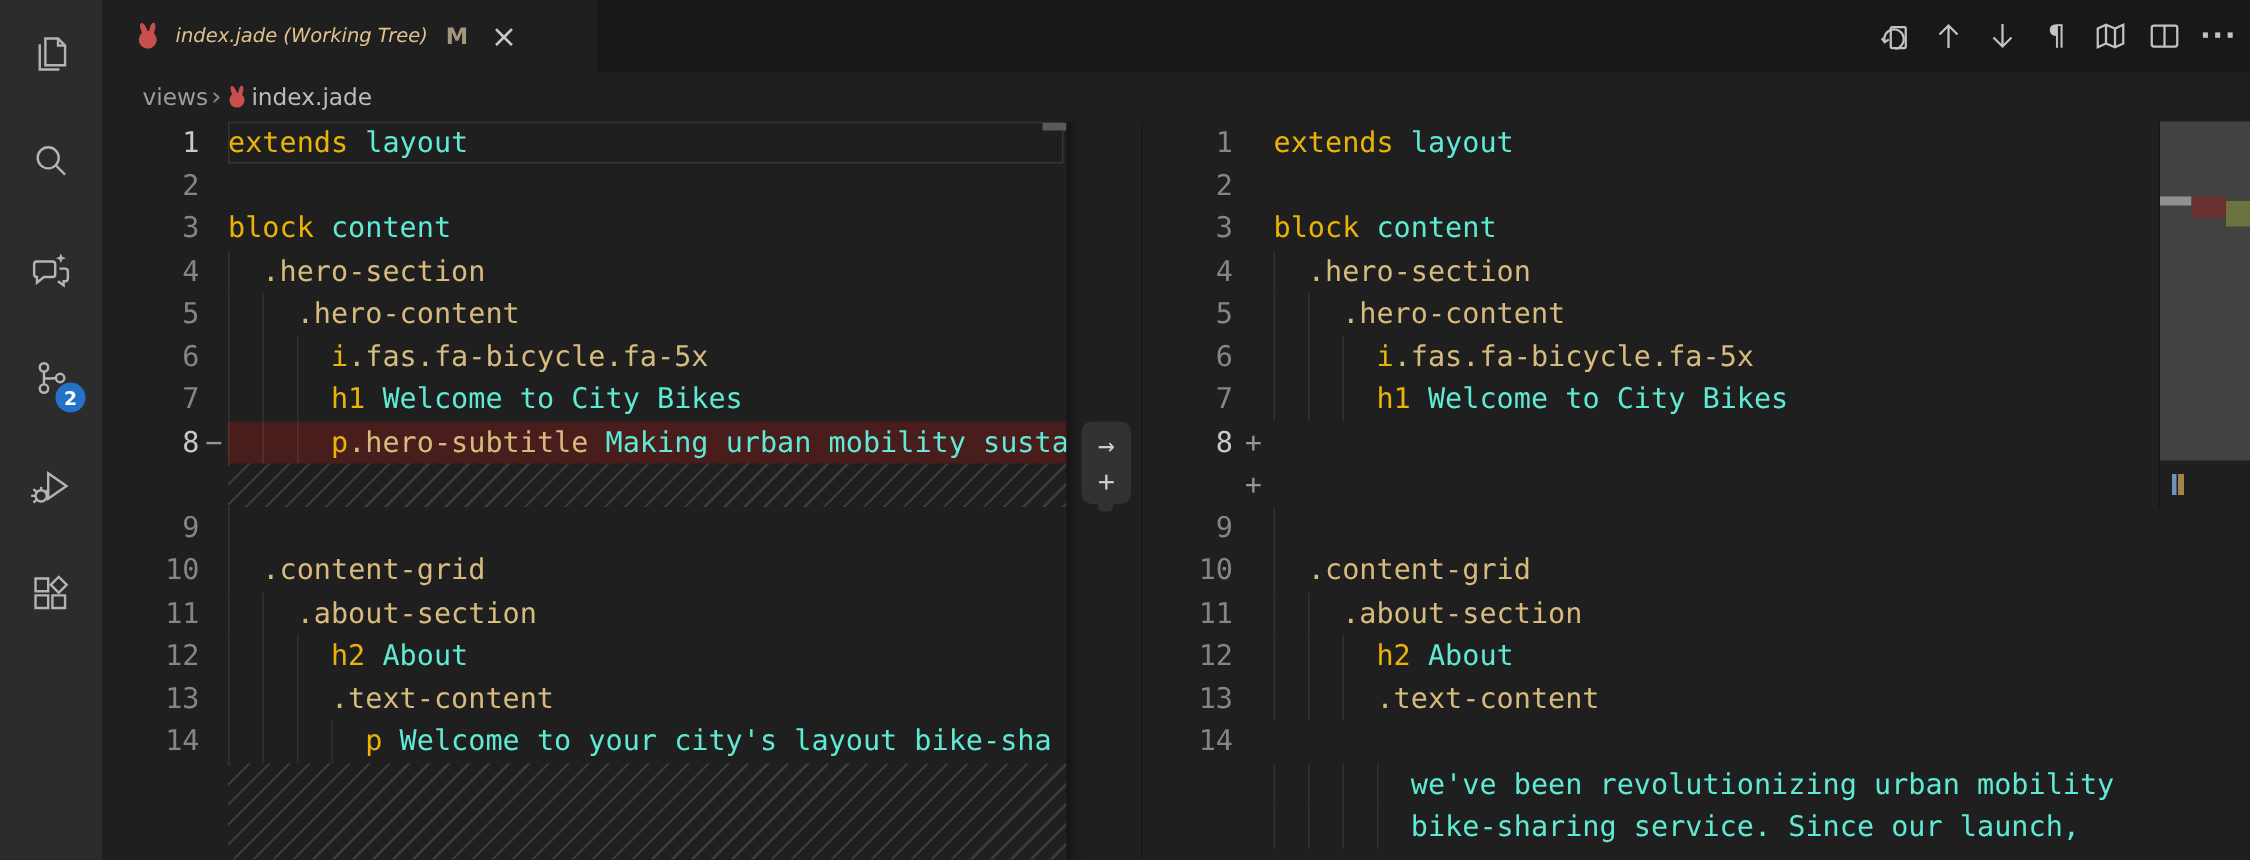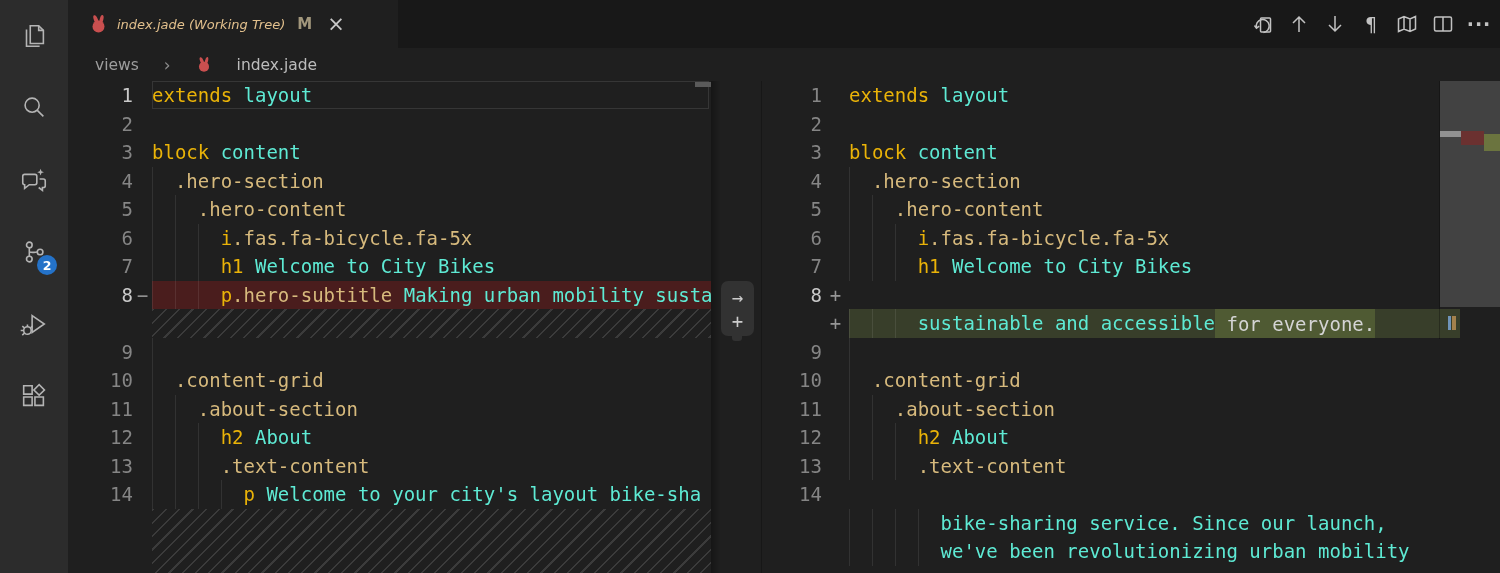--- a/index.html
+++ b/index.html
@@ -22,21 +22,21 @@
   #tab-title { font-style:italic; font-size:13px; color:#e2c08d; white-space:nowrap; }
   #tab-modified { font-size:15px; color:#a2977c; font-weight:bold; margin-left:3px; }
   #tab-close { font-size:21px; color:#c8c8c8; margin-left:6px; line-height:1; cursor:pointer; }
   #editor-toolbar { position:absolute; right:6px; top:0; height:48px; display:flex; align-items:center; gap:6px; }
   .tb-icon { width:30px; height:30px; display:flex; align-items:center; justify-content:center;
              color:#c2c2c2; font-size:19px; cursor:pointer; border-radius:5px; }
   .tb-icon svg { stroke:#c2c2c2; fill:none; stroke-width:1.5; }
 
   
   #breadcrumb { position:absolute; left:68px; top:48px; width:1432px; height:33px; background:#1f1f1f;
-                display:flex; align-items:center; padding-left:27px; gap:25px; font-size:15.5px; color:#9d9d9d; }
+                display:flex; align-items:center; padding-left:27px; gap:2px; font-size:15.5px; color:#9d9d9d; }
   #breadcrumb .bc-file { color:#bcbcbc; }
   .bc-sep { font-size:17px; color:#8b8b8b; }
 
   
   .editor { position:absolute; top:81px; height:492px; display:flex; flex-direction:column; overflow:hidden;
             font-family:"DejaVu Sans Mono", "Liberation Mono", monospace; font-size:19px; line-height:28.5px; }
   #editor-left  { left:68px;  width:643px; }
   #editor-right { left:762px; width:698px; }
   .row { display:flex; height:28.5px; flex:0 0 28.5px; }
   .row.fill { flex:1 1 auto; height:auto; }
@@ -312,21 +312,20 @@
       <div class="gmark"></div>
       <div class="line"><span class="guide" style="left: calc(0ch);"></span><span class="guide" style="left: calc(2ch);"></span><span class="guide" style="left: calc(4ch);"></span><span class="pl">      </span><span class="kw">h1</span><span class="pl"> Welcome to City Bikes</span></div>
     </div>
     <div class="row">
       <div class="gnum hl">8</div>
       <div class="gmark">+</div>
     </div>
     <div class="row">
       <div class="gnum"></div>
       <div class="gmark">+</div>
-      <div class="line add"><span class="guide" style="left: calc(0ch);"></span><span class="guide" style="left: calc(2ch);"></span><span class="guide" style="left: calc(4ch);"></span><span class="pl">      sustainable and accessible</span><span class="ins"> for everyone.</span></div>
     </div>
     <div class="row">
       <div class="gnum">9</div>
       <div class="gmark"></div>
       <div class="line"><span class="guide" style="left: calc(0ch);"></span></div>
     </div>
     <div class="row">
       <div class="gnum">10</div>
       <div class="gmark"></div>
       <div class="line"><span class="guide" style="left: calc(0ch);"></span><span class="pl">  </span><span class="cls">.content-grid</span></div>
@@ -346,26 +345,26 @@
       <div class="gmark"></div>
       <div class="line"><span class="guide" style="left: calc(0ch);"></span><span class="guide" style="left: calc(2ch);"></span><span class="guide" style="left: calc(4ch);"></span><span class="pl">      </span><span class="cls">.text-content</span></div>
     </div>
     <div class="row">
       <div class="gnum">14</div>
       <div class="gmark"></div>
     </div>
     <div class="row">
       <div class="gnum"></div>
       <div class="gmark"></div>
+      <div class="line"><span class="guide" style="left: calc(0ch);"></span><span class="guide" style="left: calc(2ch);"></span><span class="guide" style="left: calc(4ch);"></span><span class="guide" style="left: calc(6ch);"></span><span class="pl">        we've been revolutionizing urban mobility</span></div>
+    </div>
+    <div class="row">
+      <div class="gnum"></div>
+      <div class="gmark"></div>
       <div class="line"><span class="guide" style="left: calc(0ch);"></span><span class="guide" style="left: calc(2ch);"></span><span class="guide" style="left: calc(4ch);"></span><span class="guide" style="left: calc(6ch);"></span><span class="pl">        bike-sharing service. Since our launch,</span></div>
-    </div>
-    <div class="row">
-      <div class="gnum"></div>
-      <div class="gmark"></div>
-      <div class="line"><span class="guide" style="left: calc(0ch);"></span><span class="guide" style="left: calc(2ch);"></span><span class="guide" style="left: calc(4ch);"></span><span class="guide" style="left: calc(6ch);"></span><span class="pl">        we've been revolutionizing urban mobility</span></div>
     </div>
   </div>
 
 <div class="abs" id="diff-widget">
   <span class="dw-btn">→</span>
   <span class="dw-btn">+</span>
 </div>
 <div class="abs" id="diff-widget-nub"></div>
 
 <div class="abs" id="minimap-sep"></div>

